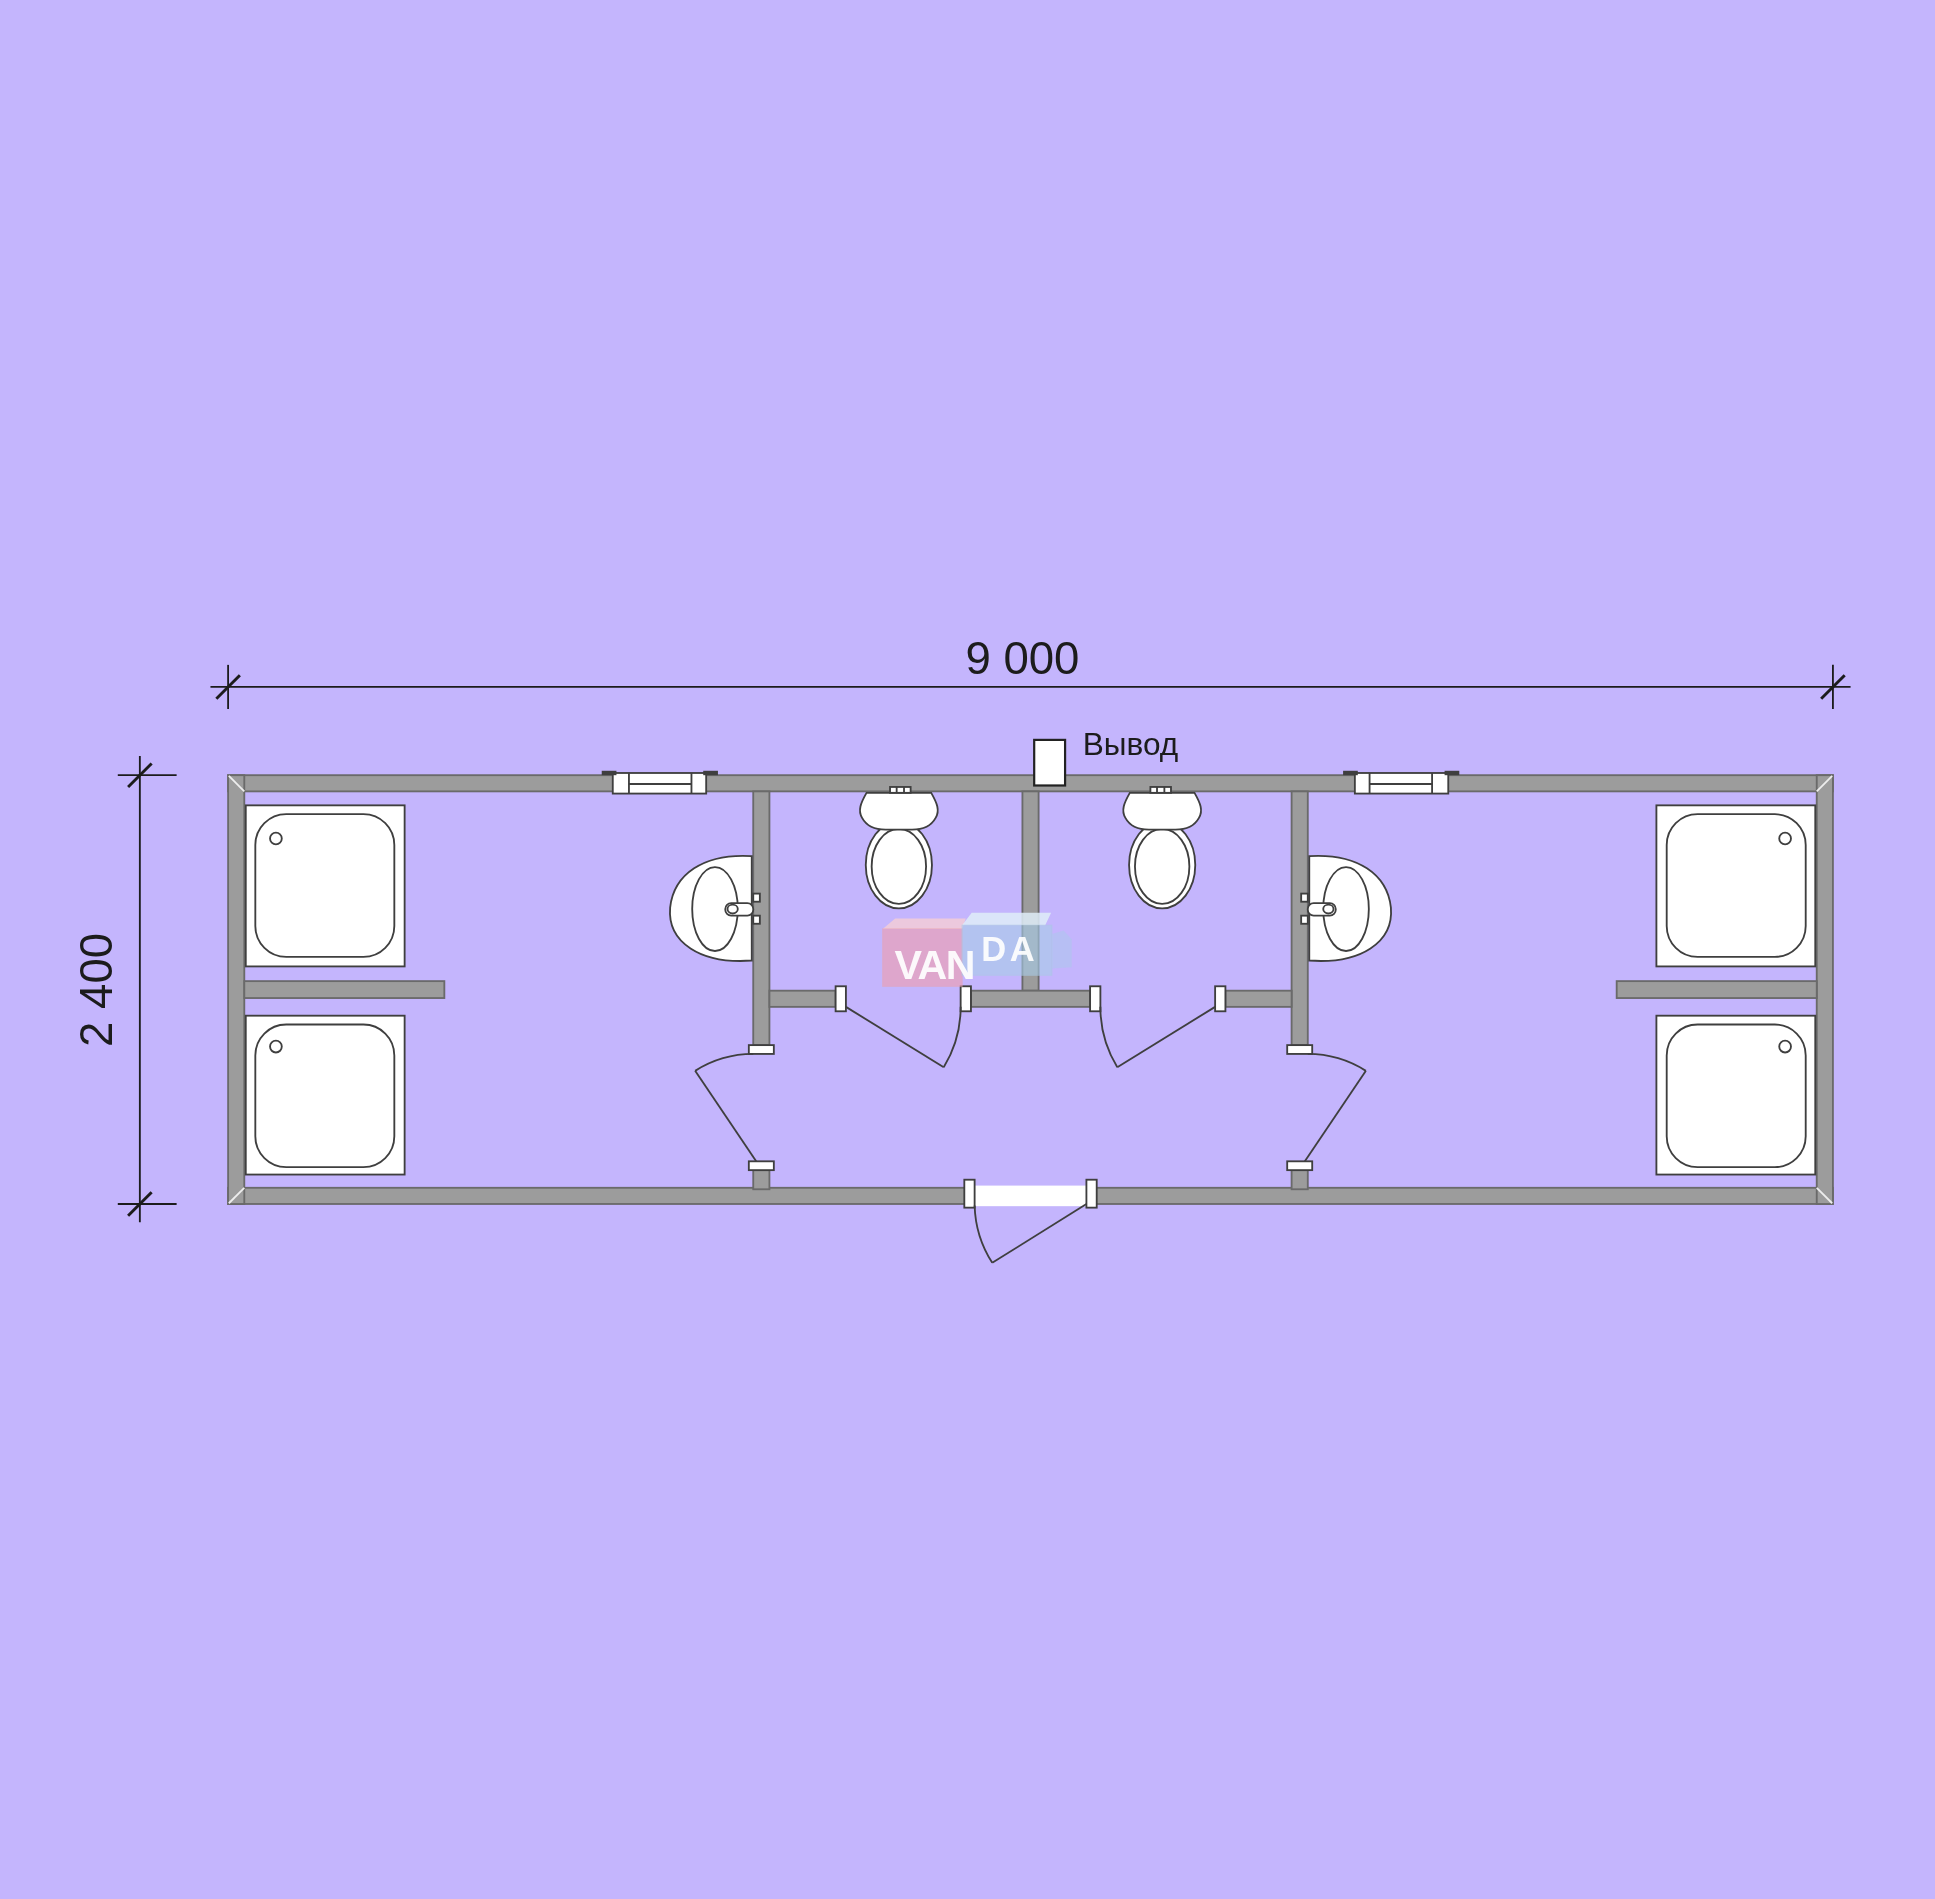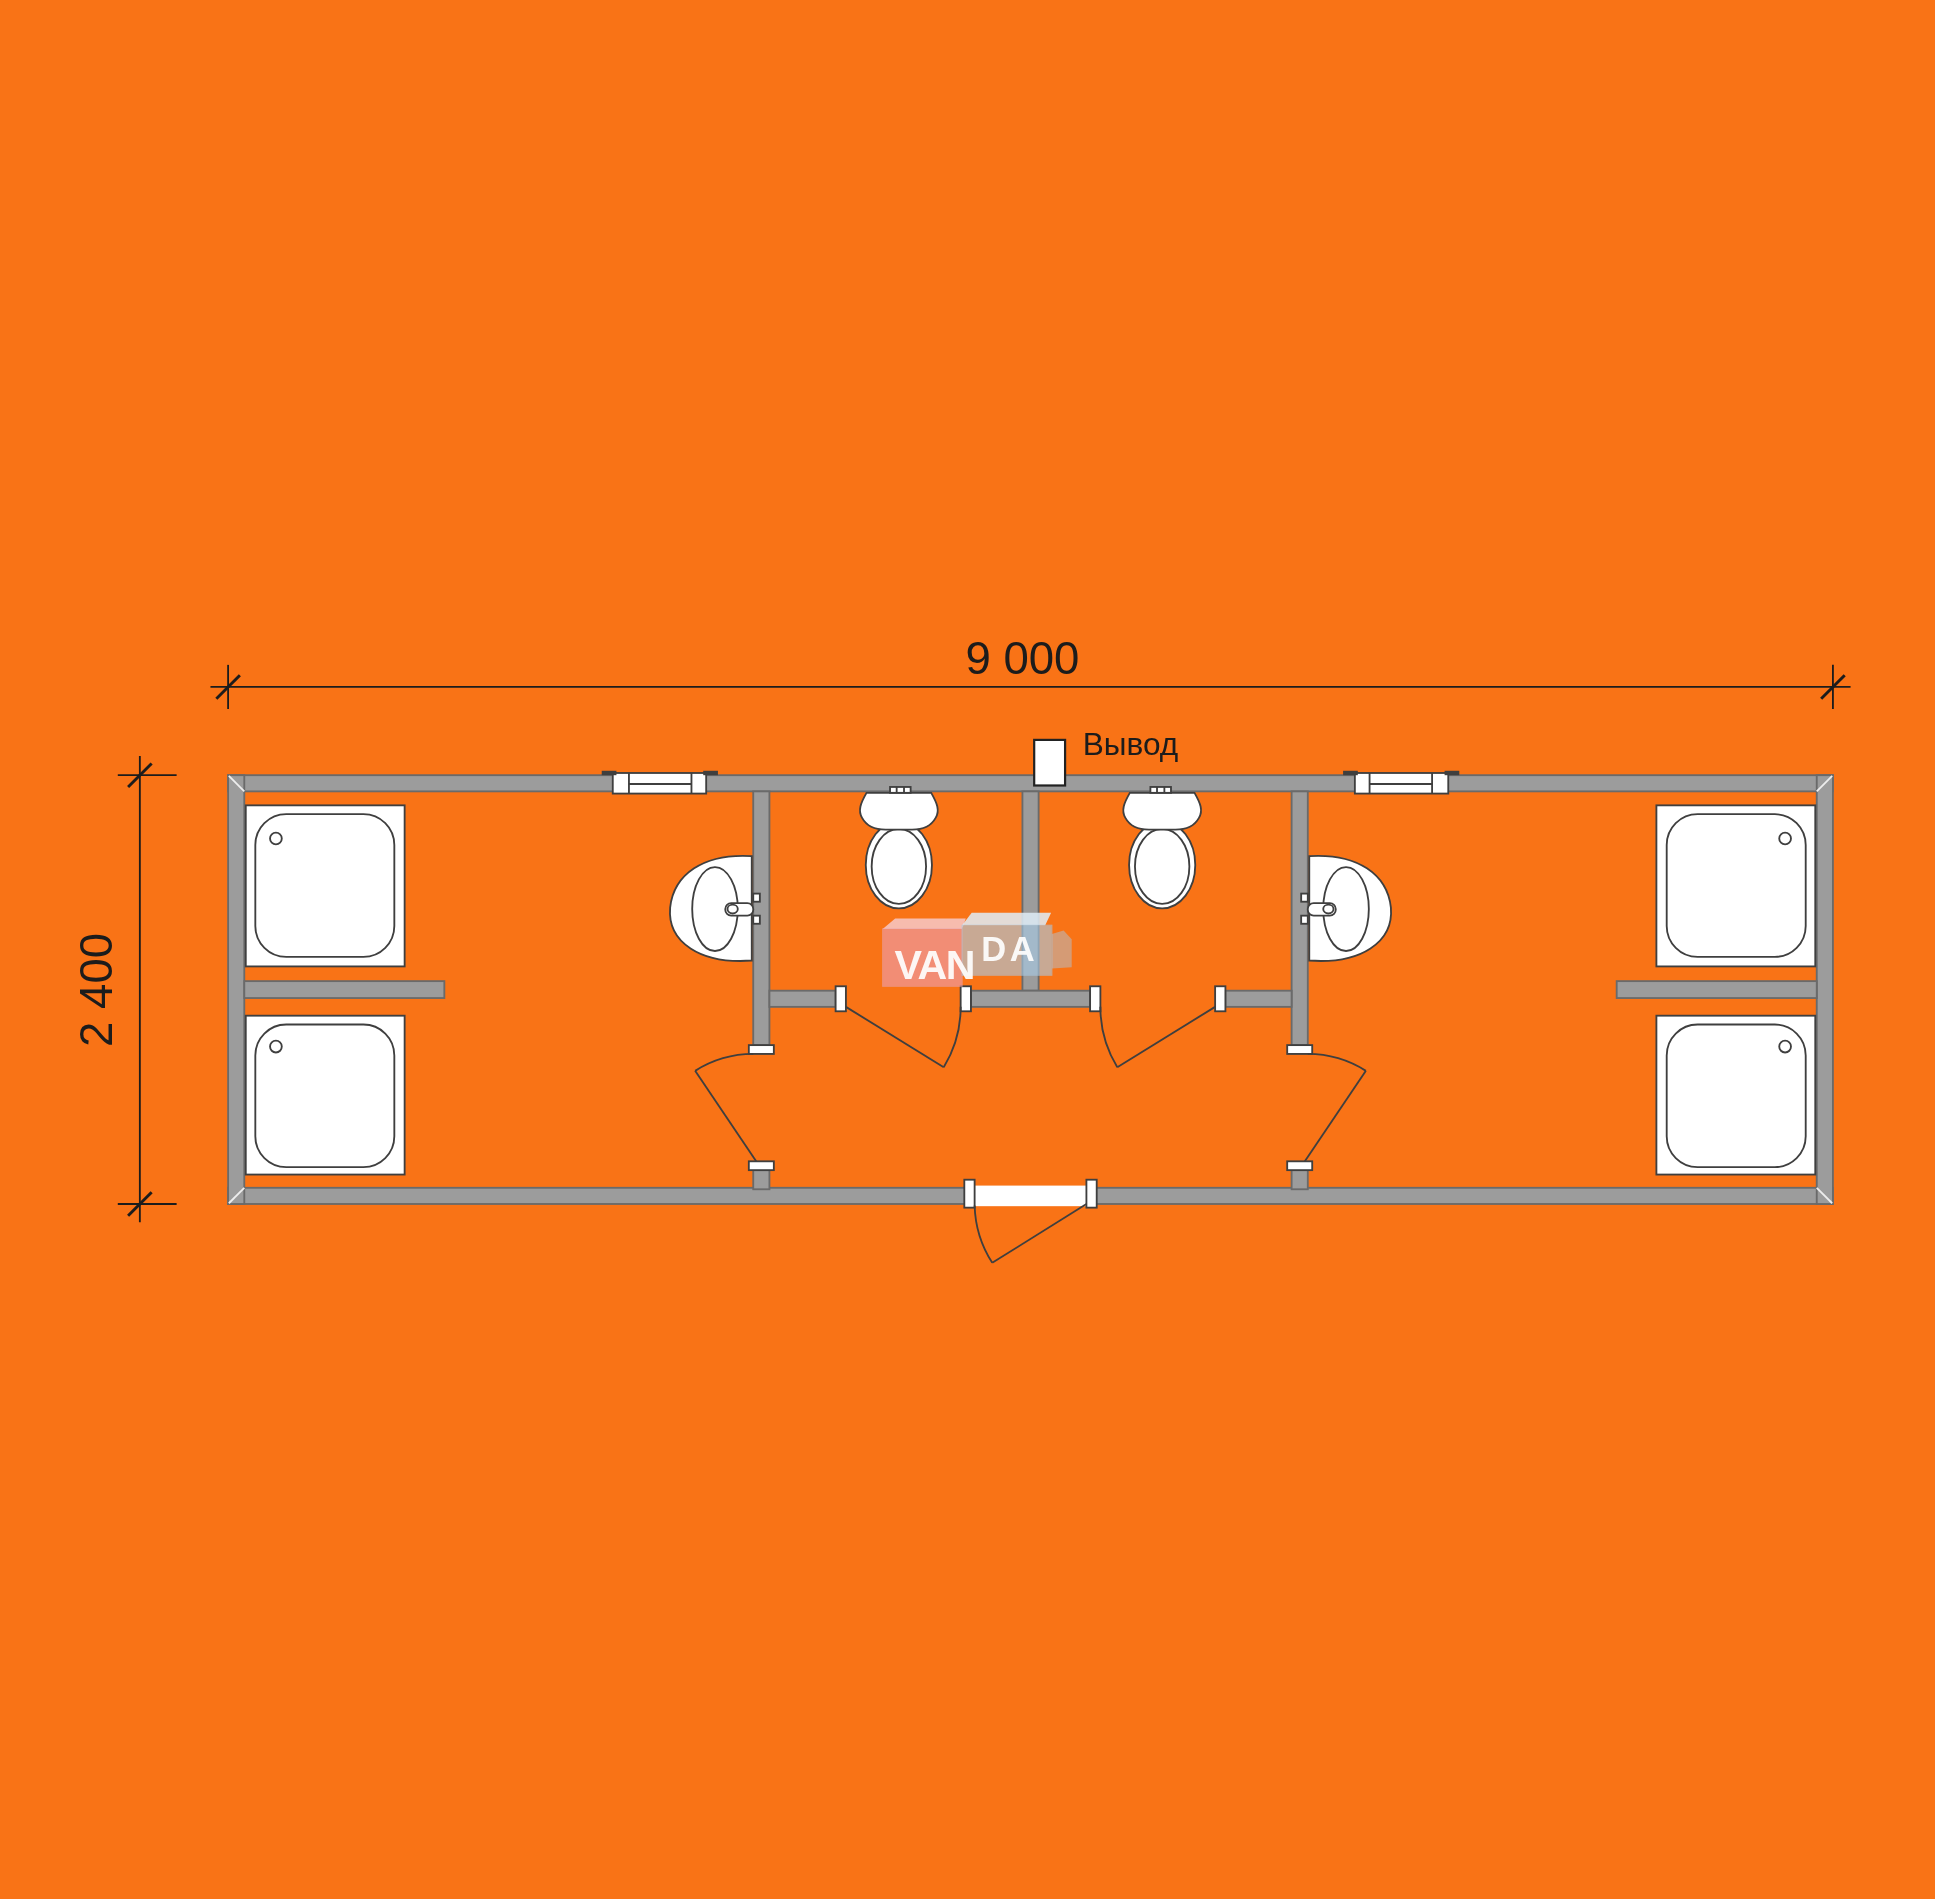--- a/index.html
+++ b/index.html
@@ -1,16 +1,16 @@
 <!DOCTYPE html>
 <html style="--wall_fill: #9c9c9c; --wall_stroke: #6a6a6a; --line_color: #3f3f3f; --dim_color: #1c1c1c; --logo_pink_top: #f6ced5; --logo_pink_face: #ef9daf; --logo_pink_edge: #e8a2b0; --logo_blue_top: #dfedf8; --logo_blue_face: #a9cde9; --logo_blue_edge: #a8c9e2; --logo_text: #ffffff;font-size:11.8px"><head>
 <meta charset="utf-8">
 <style>
   html,body{margin:0;padding:0;background:#ffffff;}
-  .stage{position:relative;width:1936px;height:1899px;background:#f97316;overflow:hidden;
+  .stage{position:relative;width:1936px;height:1899px;background:#c4b5fd;overflow:hidden;
          font-family:"Liberation Sans",sans-serif;}
   svg{position:absolute;left:0;top:0;}
   .wall{fill:var(--wall_fill);stroke:var(--wall_stroke);stroke-width:2.5;}
   .miter{stroke:#ededed;stroke-width:2.5;}
   .fixture{fill:#ffffff;stroke:var(--line_color);stroke-width:2.5;}
   .thin{fill:none;stroke:var(--line_color);stroke-width:2.5;}
   .jamb{fill:#ffffff;stroke:var(--line_color);stroke-width:2.5;}
   .cover{fill:#ffffff;stroke:none;}
   .lintel{fill:var(--line_color);stroke:none;}
   .dimline{stroke:var(--dim_color);stroke-width:2.5;fill:none;}

